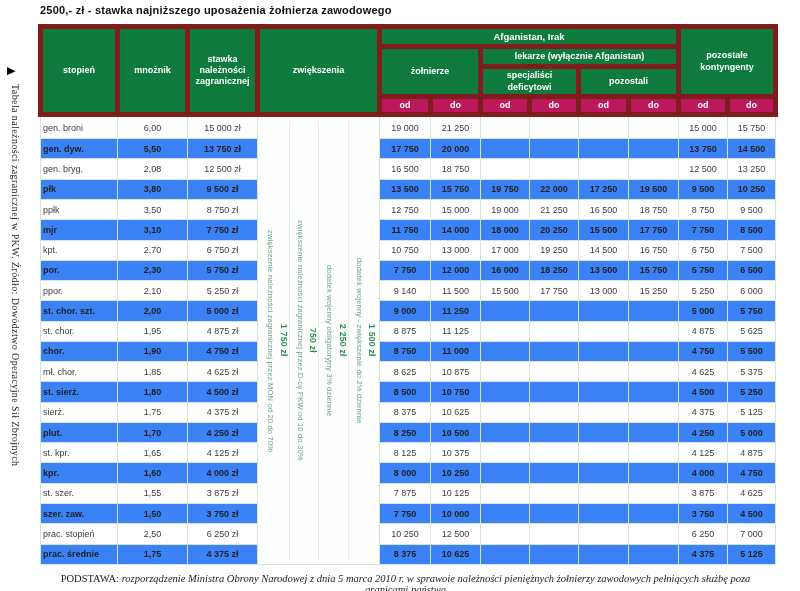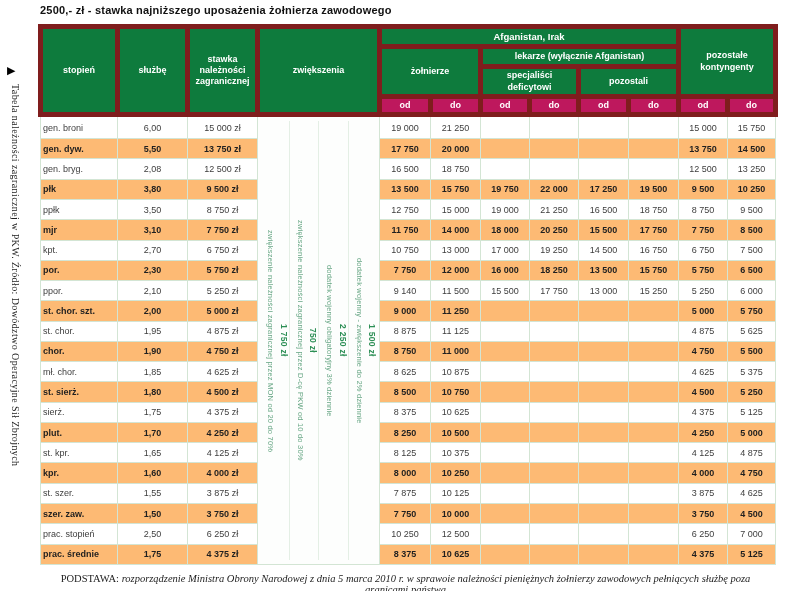--- a/index.html
+++ b/index.html
@@ -25,21 +25,21 @@
   thead tr:nth-child(3){height:30px;}
   thead tr:nth-child(4){height:15px;}
   th{background:#0e7b3d;color:#fff;font-size:9px;font-weight:bold;
      border:5px solid #7f1d1d;vertical-align:middle;line-height:1.25;
      padding:1px 2px;}
   th.big{font-size:9.5px;}
   tr.oddo th{background:#be185d;font-size:9px;}
   td{border:1px solid #d3e5d4;font-size:9px;color:#3d3d3d;
      text-align:center;vertical-align:middle;padding:0 2px;}
   td.rank{text-align:left;}
-  tbody tr.alt{background:#fdba74;}
+  tbody tr.alt{background:#3b82f6;}
   tbody tr.alt td{font-weight:bold;color:#1f1f1f;}
 
   
   td.zw{background:#fdfefd;padding:0;}
   .zw-wrap{display:flex;width:100%;height:100%;box-sizing:border-box;padding:4px 2px;}
   .zw-pair{flex:1;display:flex;border-right:1px solid #e4efe5;min-width:0;}
   .zw-pair:last-child{border-right:none;}
   .zw-label{flex:1.15;writing-mode:vertical-rl;text-align:center;
      font-size:7.5px;color:#69a786;white-space:nowrap;font-weight:normal;
      letter-spacing:.2px;overflow:hidden;}
@@ -71,21 +71,21 @@
       <col style="width:49px">
       <col style="width:49px">
     <col style="width:50px">
       <col style="width:50px">
       <col style="width:49px">
       <col style="width:48px">
   </colgroup>
   <thead>
     <tr>
       <th rowspan="4">stopień</th>
-      <th rowspan="4">służbę</th>
+      <th rowspan="4">mnożnik</th>
       <th rowspan="4">stawka należności zagranicznej</th>
       <th rowspan="4">zwiększenia</th>
       <th colspan="6" class="big">Afganistan, Irak</th>
       <th colspan="2" rowspan="3">pozostałe kontyngenty</th>
     </tr>
     <tr>
       <th colspan="2" rowspan="2">żołnierze</th>
       <th colspan="4">lekarze (wyłącznie Afganistan)</th>
     </tr>
     <tr>

